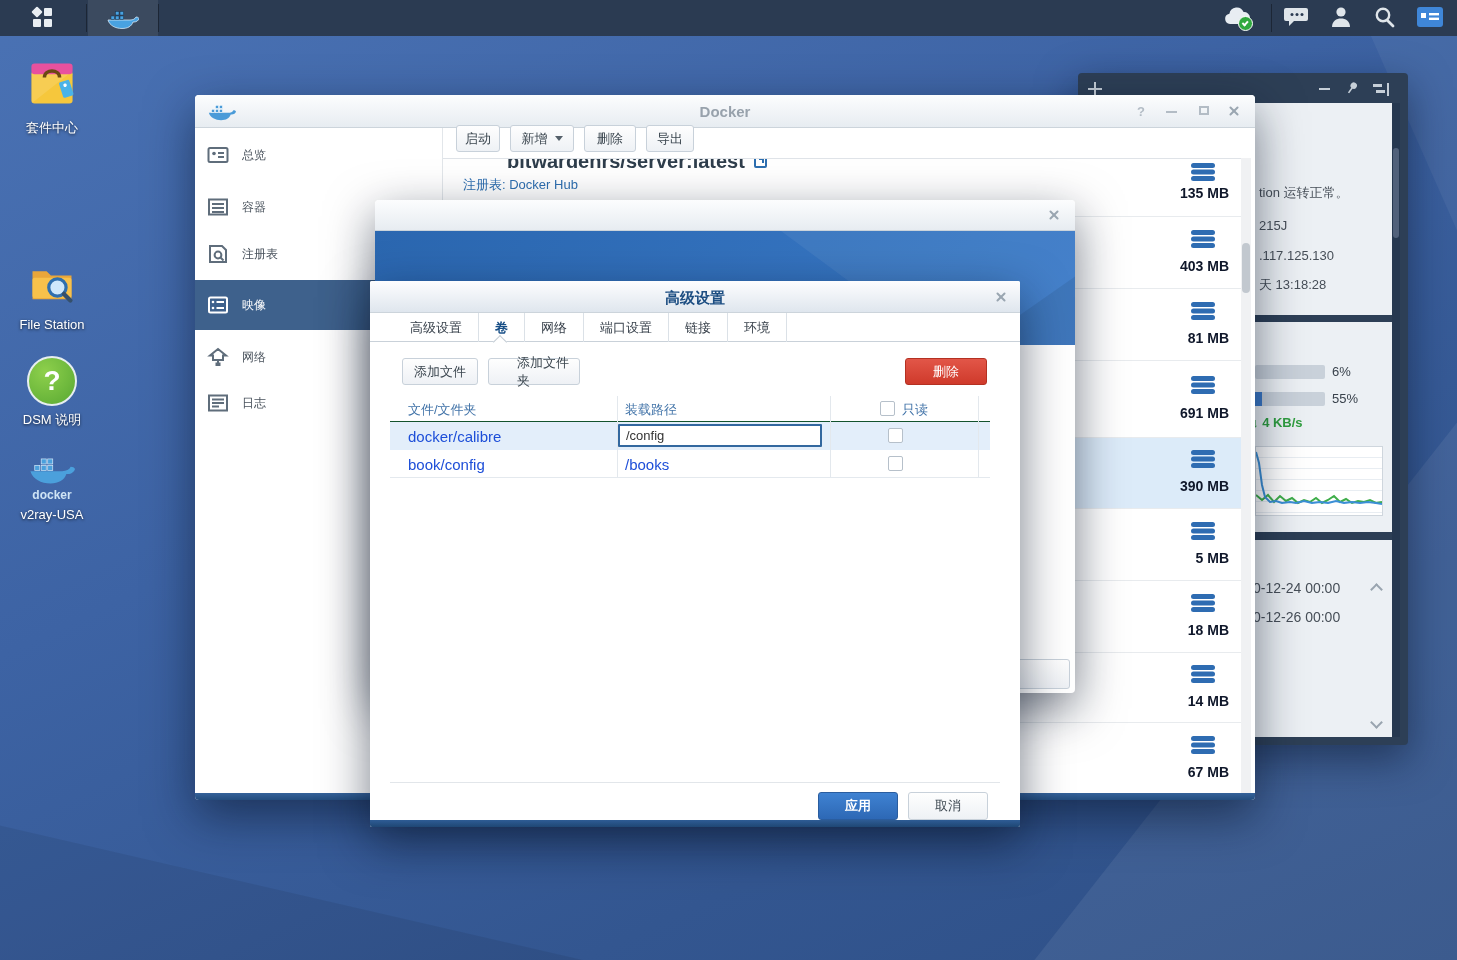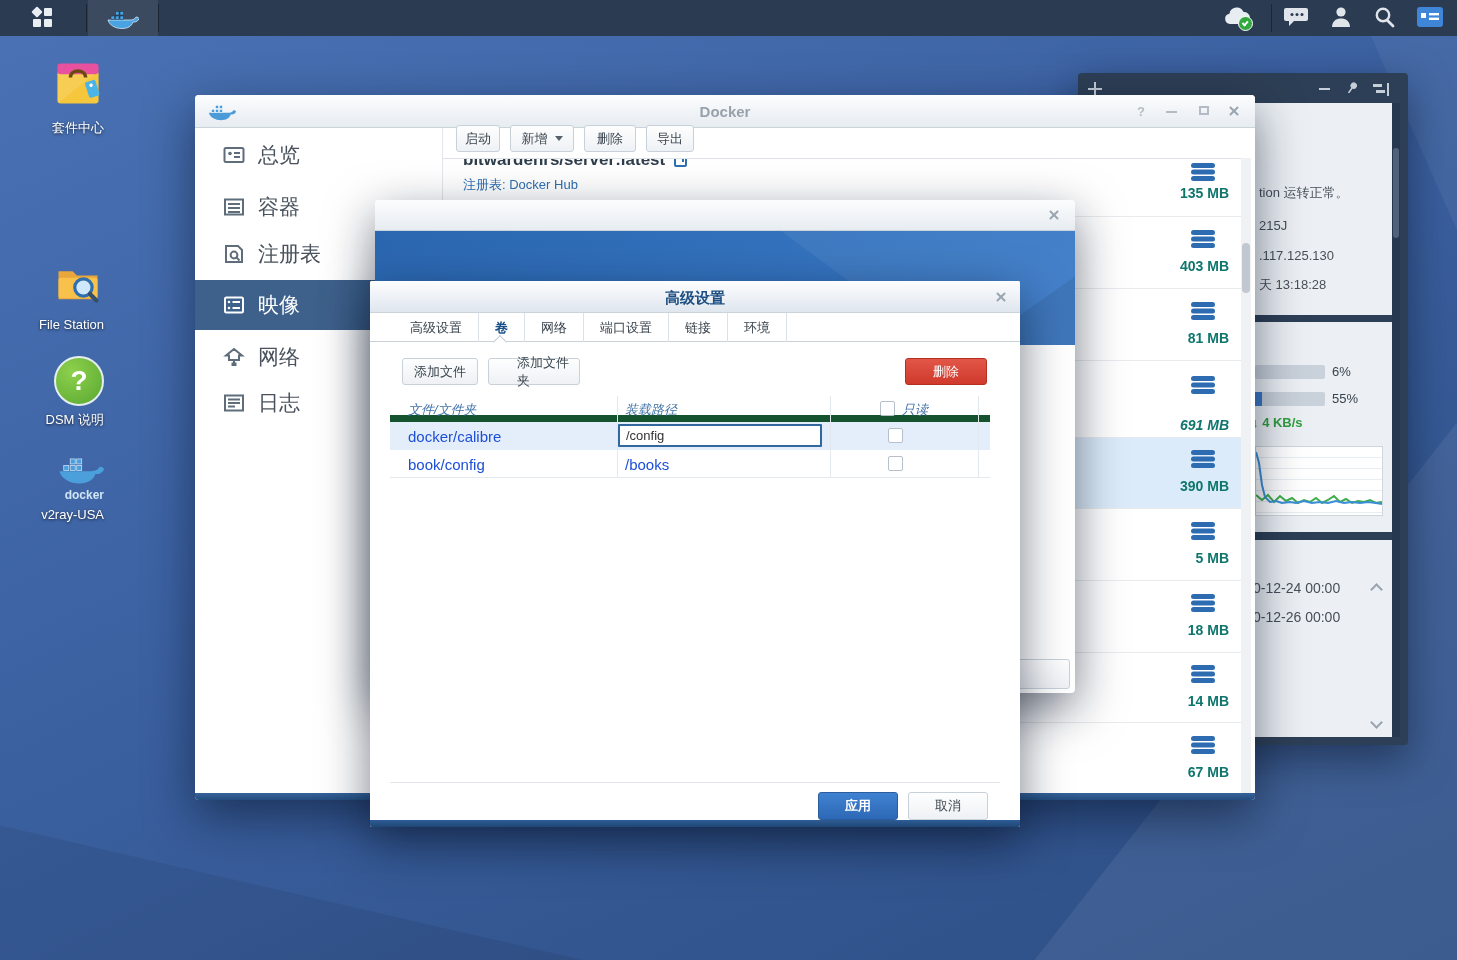--- a/index.html
+++ b/index.html
@@ -28,28 +28,28 @@
   .maxbox{position:absolute;width:10px;height:9px;border:2px solid #b3bcc5;cursor:pointer;}
   .helpg{position:absolute;font-size:13px;font-weight:bold;color:#b3bcc5;cursor:pointer;}
   .chev{position:absolute;width:9px;height:9px;border-right:2px solid #99a4af;border-bottom:2px solid #99a4af;cursor:pointer;}
   .chev.up{transform:rotate(-135deg);}
   .chev.down{transform:rotate(45deg);}
   .caret{display:inline-block;width:0;height:0;border-left:4px solid transparent;border-right:4px solid transparent;border-top:5px solid #55606a;margin-left:7px;}
   
   #taskbar{position:absolute;left:0;top:0;width:1457px;height:36px;background:#2b3b52;z-index:50;}
   .tb-sep{position:absolute;top:4px;width:1px;height:28px;background:rgba(0,0,0,.35);}
   
-  .dicon{position:absolute;width:104px;text-align:right;cursor:pointer;}
+  .dicon{position:absolute;width:104px;text-align:center;cursor:pointer;}
   .dlabel{display:block;margin-top:5px;color:#fff;font-size:13px;text-shadow:0 1px 3px rgba(0,0,0,.7);}
   
-  .side-item{position:absolute;display:flex;align-items:center;gap:13px;padding-left:28px;width:248px;height:34px;font-size:21px;color:#49525c;cursor:pointer;}
+  .side-item{position:absolute;display:flex;align-items:center;gap:13px;padding-left:12px;width:248px;height:34px;font-size:12px;color:#49525c;cursor:pointer;}
   .side-item.sel{background:#3e618c;color:#fff;height:50px;}
   
   .img-row{position:absolute;left:0;right:0;border-bottom:1px solid #e8ebee;cursor:pointer;}
-  .sizetxt{position:absolute;right:12px;font-size:14px;font-weight:bold;color:#0f766e;}
+  .sizetxt{position:absolute;right:12px;font-size:14px;font-weight:bold;color:#0f172a;}
   .dbicon{position:absolute;right:26px;}
   
   .tabrow{position:absolute;display:flex;}
   .tab{line-height:29px;padding:0 16px;font-size:13px;color:#3a434d;border-right:1px solid #dbe1e7;cursor:pointer;}
   .tab.sel{color:#174e86;font-weight:bold;}
   .notch{position:absolute;width:10px;height:10px;background:#fff;border-left:1px solid #c3ccd4;border-top:1px solid #c3ccd4;transform:rotate(45deg);}
   .hdrtxt{position:absolute;font-size:13px;color:#4173a8;}
   .celltxt{position:absolute;font-size:15px;color:#1d4ed8;}
   .colsep{position:absolute;top:0;bottom:0;width:1px;background:#e3e8ed;}
   
@@ -254,21 +254,21 @@
       </div>
     <div class="btn" style="left:389px;top:30px;width:52px;height:27px;">
         <span>删除</span>
       </div>
     <div class="btn" style="left:451px;top:30px;width:48px;height:27px;">
         <span>导出</span>
       </div>
 
     <div class="abs" style="left:248px;top:63px;width:798px;bottom:7px;border-top:1px solid #dfe3e8;overflow:hidden;">
       <div class="abs" style="left:20px;top:-9px;display:flex;align-items:center;gap:9px;">
-        <span style="font-size:17px;font-weight:bold;color:#2f3e4c;">bitwardenrs/server:latest</span>
+        <span style="font-size:20px;font-weight:bold;color:#2f3e4c;margin-left:44px;">bitwardenrs/server:latest</span>
         <span style="width:13px;height:13px;border:2px solid #2e6fb0;border-radius:2px;position:relative;display:inline-block;">
             <i style="position:absolute;right:1px;top:1px;width:5px;height:5px;border-top:2px solid #2e6fb0;border-right:2px solid #2e6fb0;"></i>
           </span>
       </div>
       <div class="abs" style="left:20px;top:17px;font-size:13px;color:#2e6fb0;">注册表: Docker Hub</div>
 
       <div class="img-row" style="top:0;height:58px;">
         <svg class="dbicon" style="top:4px;" width="24" height="19" viewBox="0 0 24 19">
             <g fill="#2e6cb2">
               <rect width="24" height="5" rx="2.5"></rect>
@@ -299,21 +299,21 @@
         <span class="sizetxt" style="top:41px;">81 MB</span>
       </div>
       <div class="img-row" style="top:202px;height:77px;">
         <svg class="dbicon" style="top:15px;" width="24" height="19" viewBox="0 0 24 19">
             <g fill="#2e6cb2">
               <rect width="24" height="5" rx="2.5"></rect>
               <rect y="6.5" width="24" height="5" rx="2.5"></rect>
               <rect y="13" width="24" height="5" rx="2.5"></rect>
             </g>
           </svg>
-        <span class="sizetxt" style="top:56px;font-style:italic;">691 MB</span>
+        <span class="sizetxt" style="top:44px;">691 MB</span>
       </div>
       <div class="img-row" style="top:279px;height:71px;background:#dcebf9;">
         <svg class="dbicon" style="top:12px;" width="24" height="19" viewBox="0 0 24 19">
             <g fill="#2e6cb2">
               <rect width="24" height="5" rx="2.5"></rect>
               <rect y="6.5" width="24" height="5" rx="2.5"></rect>
               <rect y="13" width="24" height="5" rx="2.5"></rect>
             </g>
           </svg>
         <span class="sizetxt" style="top:40px;">390 MB</span>
@@ -401,21 +401,21 @@
         <span>添加文件</span>
       </div>
     <div class="btn" style="left:118px;top:77px;width:92px;height:27px;padding-left:28px;">
         <span>添加文件夹</span>
       </div>
     <div class="btn btn-red" style="left:535px;top:77px;width:82px;height:27px;">
         <span>删除</span>
       </div>
 
     <div class="abs" style="left:20px;top:115px;width:600px;height:81px;">
-      <div class="abs" style="left:0;top:0;right:0;height:26px;border-bottom:7px solid #14532d;font-style:italic;">
+      <div class="abs" style="left:0;top:0;right:0;height:26px;border-bottom:1px solid #14532d;">
         <span class="hdrtxt" style="left:18px;top:5px;">文件/文件夹</span>
         <span class="hdrtxt" style="left:235px;top:5px;">装载路径</span>
         <span class="cb" style="left:490px;top:5px;"></span>
         <span class="hdrtxt" style="left:512px;top:5px;">只读</span>
       </div>
       <div class="abs" style="left:0;top:26px;right:0;height:28px;background:#e3eefa;">
         <span class="celltxt" style="left:18px;top:6px;">docker/calibre</span>
         <input style="position: absolute; left: 228px; top: 2px; width: 204px; height: 23px; border: 2px solid rgb(51, 104, 159); border-radius: 1px; font-size: 13px; color: rgb(51, 51, 51); padding: 0px 6px; outline: none; background: rgb(255, 255, 255);" value="/config">
         <span class="cb" style="left:498px;top:6px;"></span>
       </div>

